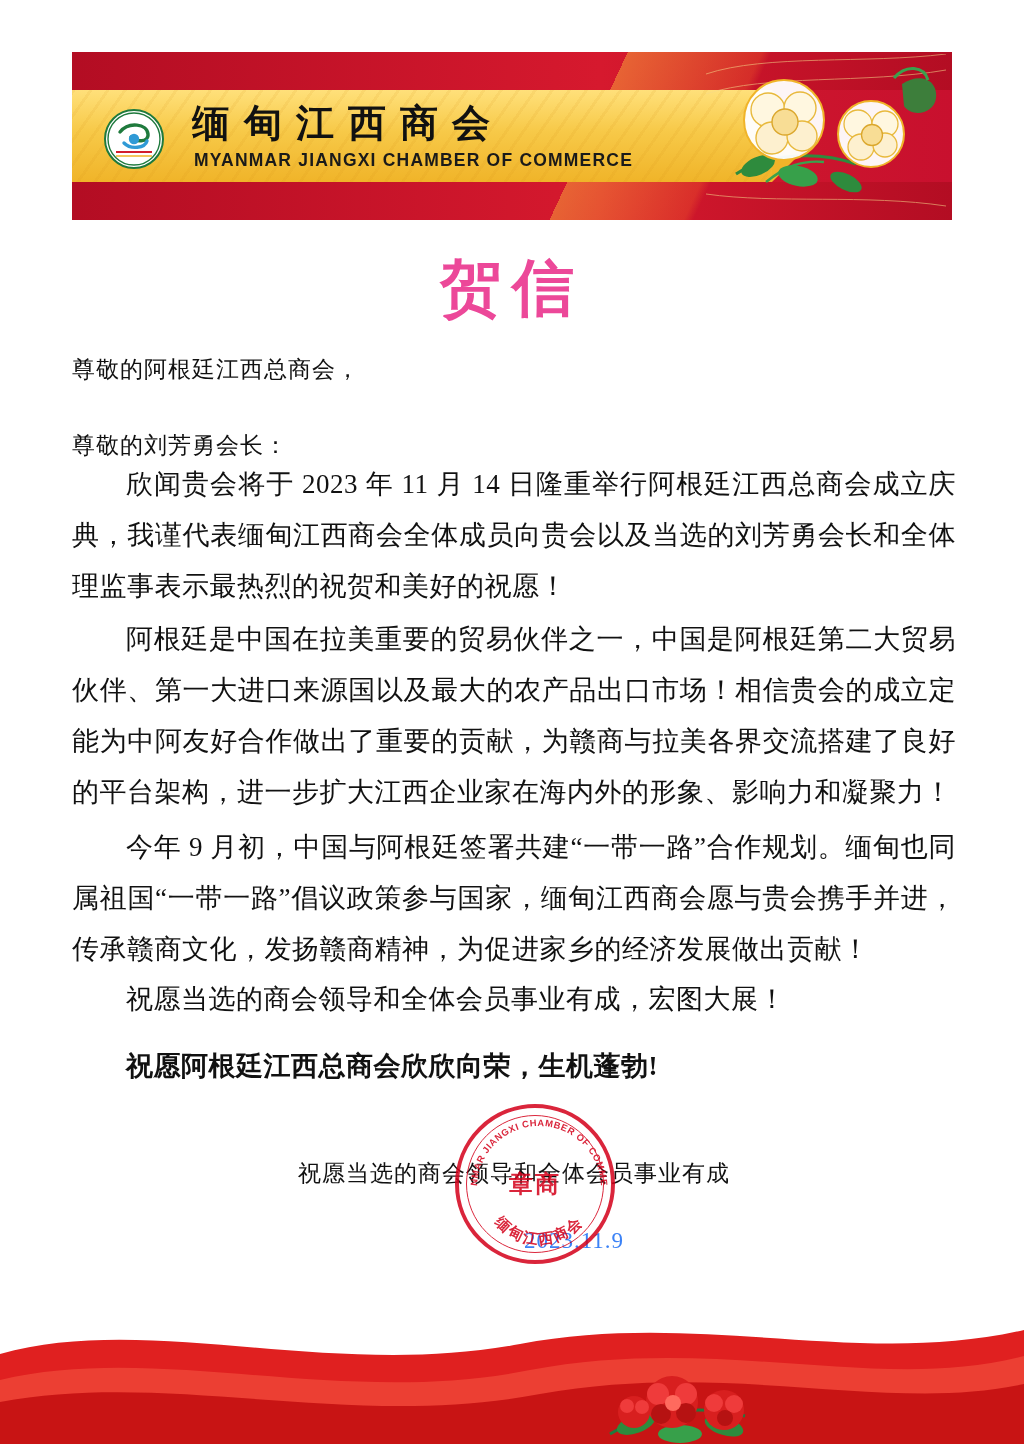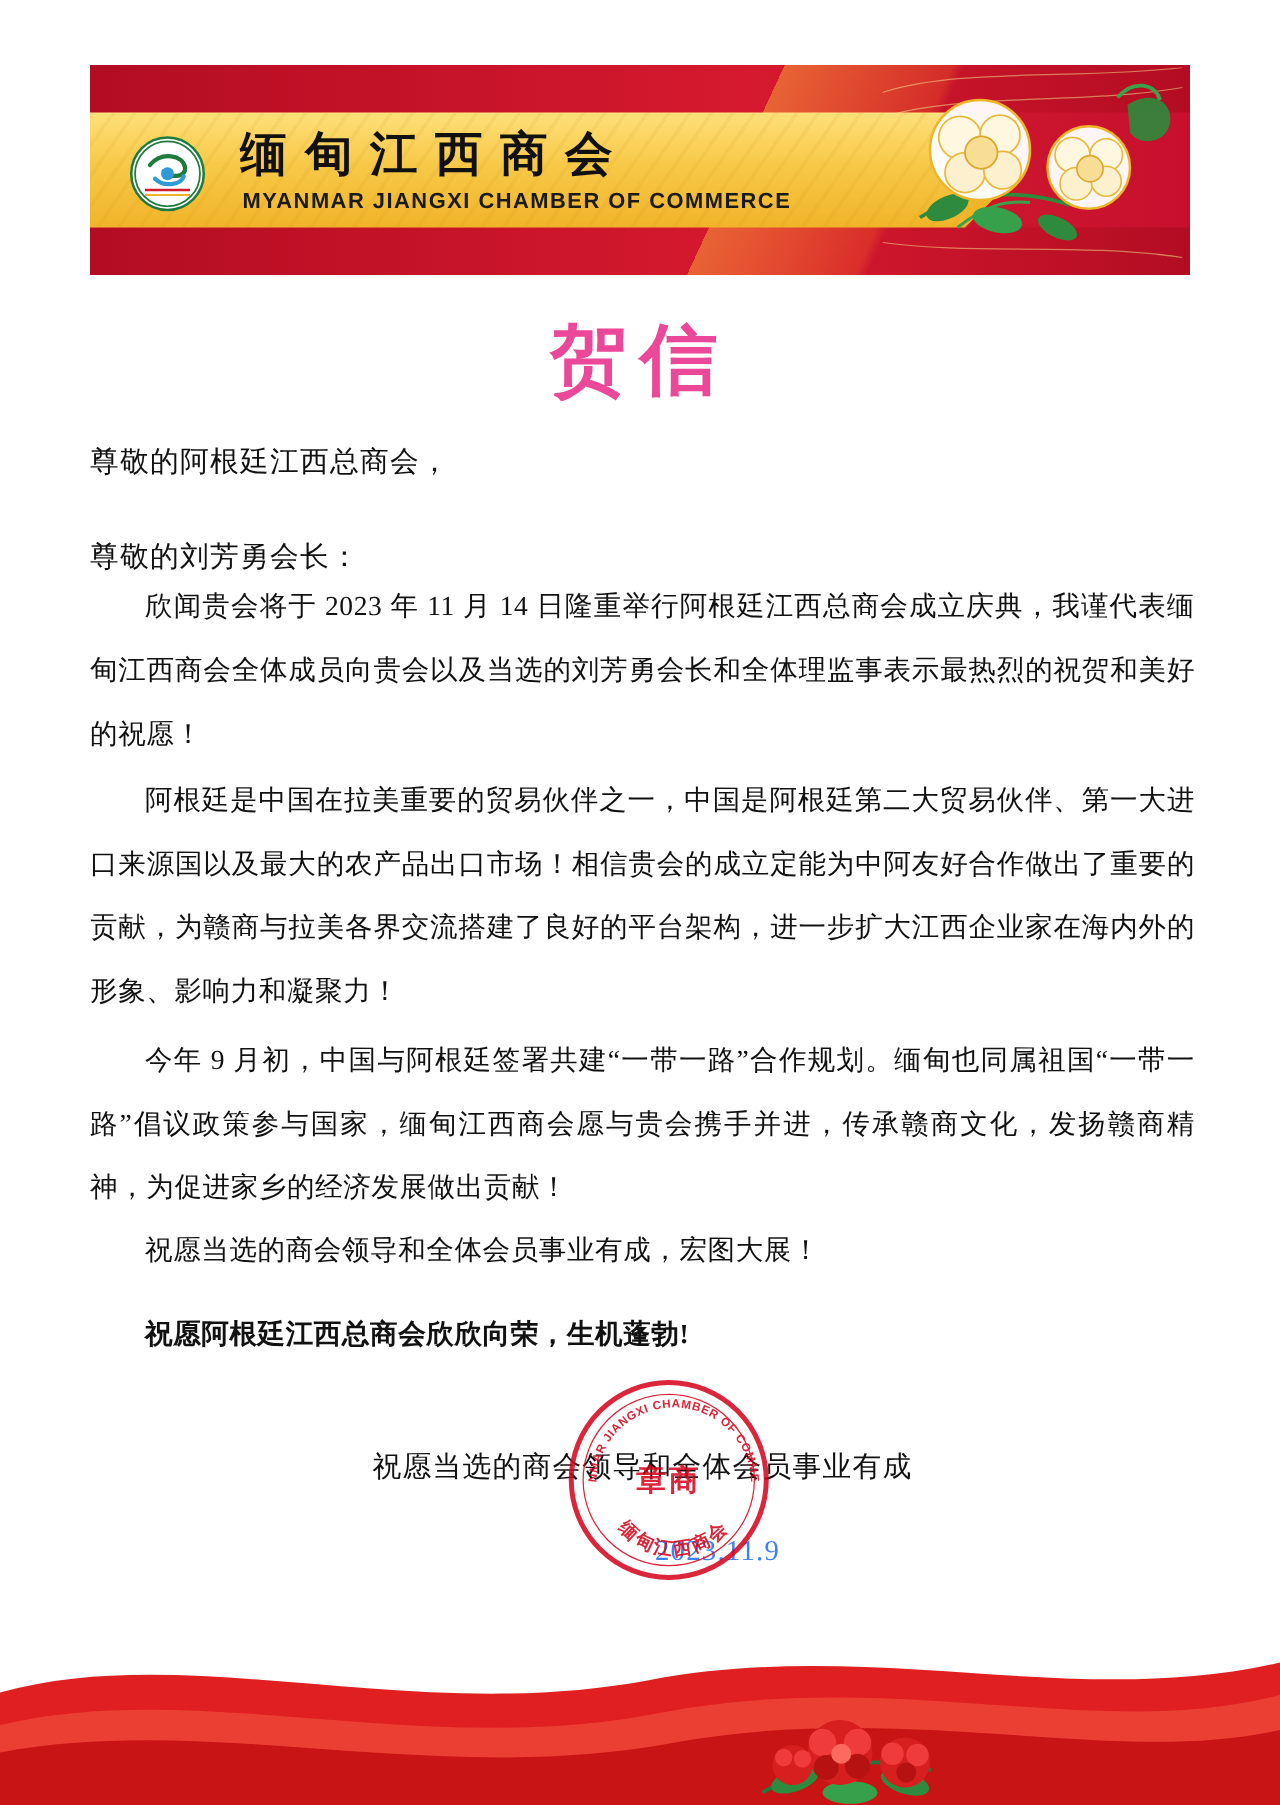--- a/index.html
+++ b/index.html
@@ -143,21 +143,21 @@
     color: #111;
     letter-spacing: 1px;
   }
   .salutation.s1 { top: 354px; }
   .salutation.s2 { top: 408px; margin-top: 22px; }
 
   .para {
     position: absolute;
     left: 72px;
     width: 884px;
-    font-size: 22px;
+    font-size: 27px;
     line-height: 51px;
     color: #111;
     text-align: justify;
     text-align-last: left;
     text-indent: 2em;
     letter-spacing: 0.5px;
   }
   .p1 { top: 459px; }
   .p2 { top: 614px; }
   .p3 { top: 822px; }

